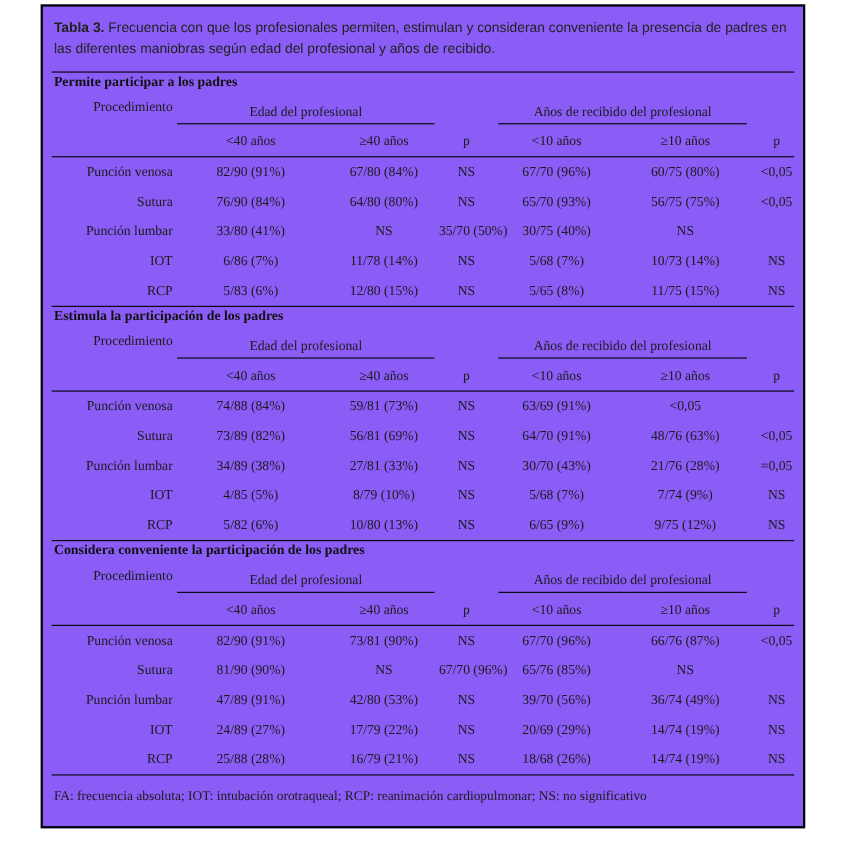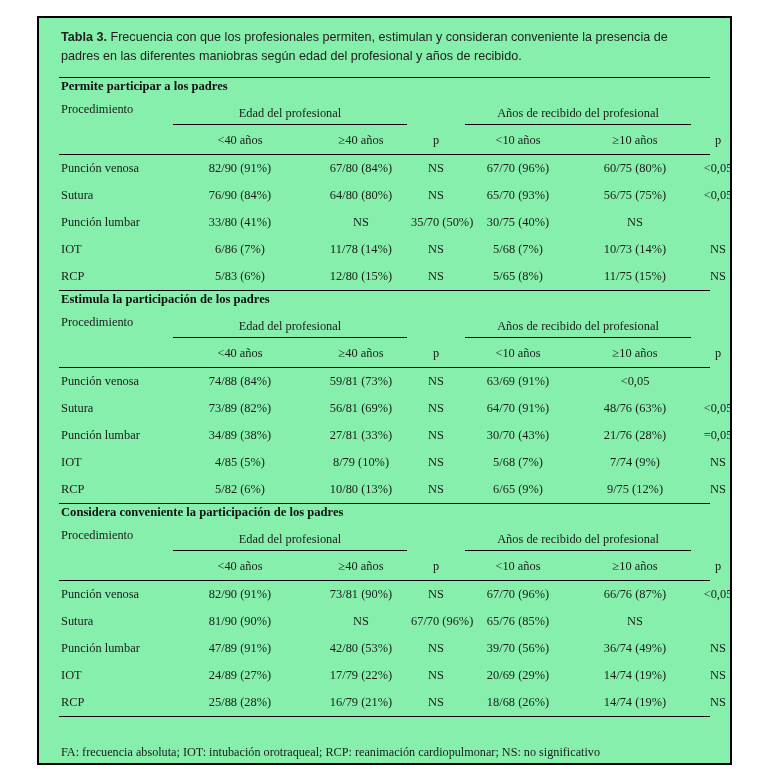--- a/index.html
+++ b/index.html
@@ -2,53 +2,53 @@
 <html><head>
 <meta charset="utf-8">
 <style>
   html,body{margin:0;padding:0;background:#ffffff;}
   .page{
     width:768px;height:769px;position:relative;background:#ffffff;
     font-family:"Liberation Serif","DejaVu Serif",serif;color:#1b1b1b;
     overflow:hidden;
   }
   .frame{
-    box-sizing:border-box;position:absolute;left:37px;top:16px;
-    width:695px;height:749px;border:2px solid #000;background:#86efac;
-    padding:0 20px;overflow:hidden;
+    box-sizing:border-box;position:absolute;left:37px;top:4px;
+    width:695px;height:749px;border:2px solid #000;background:#8b5cf6;
+    padding:0 8px;overflow:hidden;
   }
   .title{
     margin:10px 2px 11px 2px;
     font-family:"Liberation Sans","DejaVu Sans",sans-serif;
     font-size:12.6px;line-height:19px;color:#222;
   }
   .title b{font-weight:bold;}
   .rule{border:0;border-top:1.5px solid #000;margin:0;}
   .sec-heading{
     margin:1px 2px 6px 2px;font-size:12.6px;font-weight:bold;color:#111;
   }
   .grid{
     display:grid;
     grid-template-columns:110px 142px 100px 50px 114px 120px 46px;
     align-items:end;
   }
   .cell{font-size:12.4px;text-align:center;white-space:nowrap;}
-  .proc{text-align:left;padding-left:2px;}
+  .proc{text-align:right;padding-left:2px;}
   .hrow1{height:25px;}
   .hrow1 .group{
     border-bottom:1px solid #000;padding-bottom:3px;margin:0 4px;
     grid-column:span 2;
   }
   .hrow1 .proc{align-self:start;padding-top:2px;}
   .hrow2{height:29px;border-bottom:1.5px solid #000;}
   .hrow2 .cell{padding-bottom:6px;}
   .drow{height:27px;}
   .drow .cell{line-height:27px;}
   .footnote{
-    margin:28px 2px 0 2px;font-size:12.2px;color:#1b1b1b;
+    margin:11px 2px 0 2px;font-size:12.2px;color:#1b1b1b;
   }
 </style>
 </head>
 <body>
 
 <div class="page">
   <div class="frame">
     <p class="title"><b>Tabla 3.</b><span> Frecuencia con que los profesionales permiten, estimulan y consideran conveniente la presencia de padres en las diferentes maniobras según edad del profesional y años de recibido.</span></p>
     <div class="rule"></div>
     <div id="sections">

